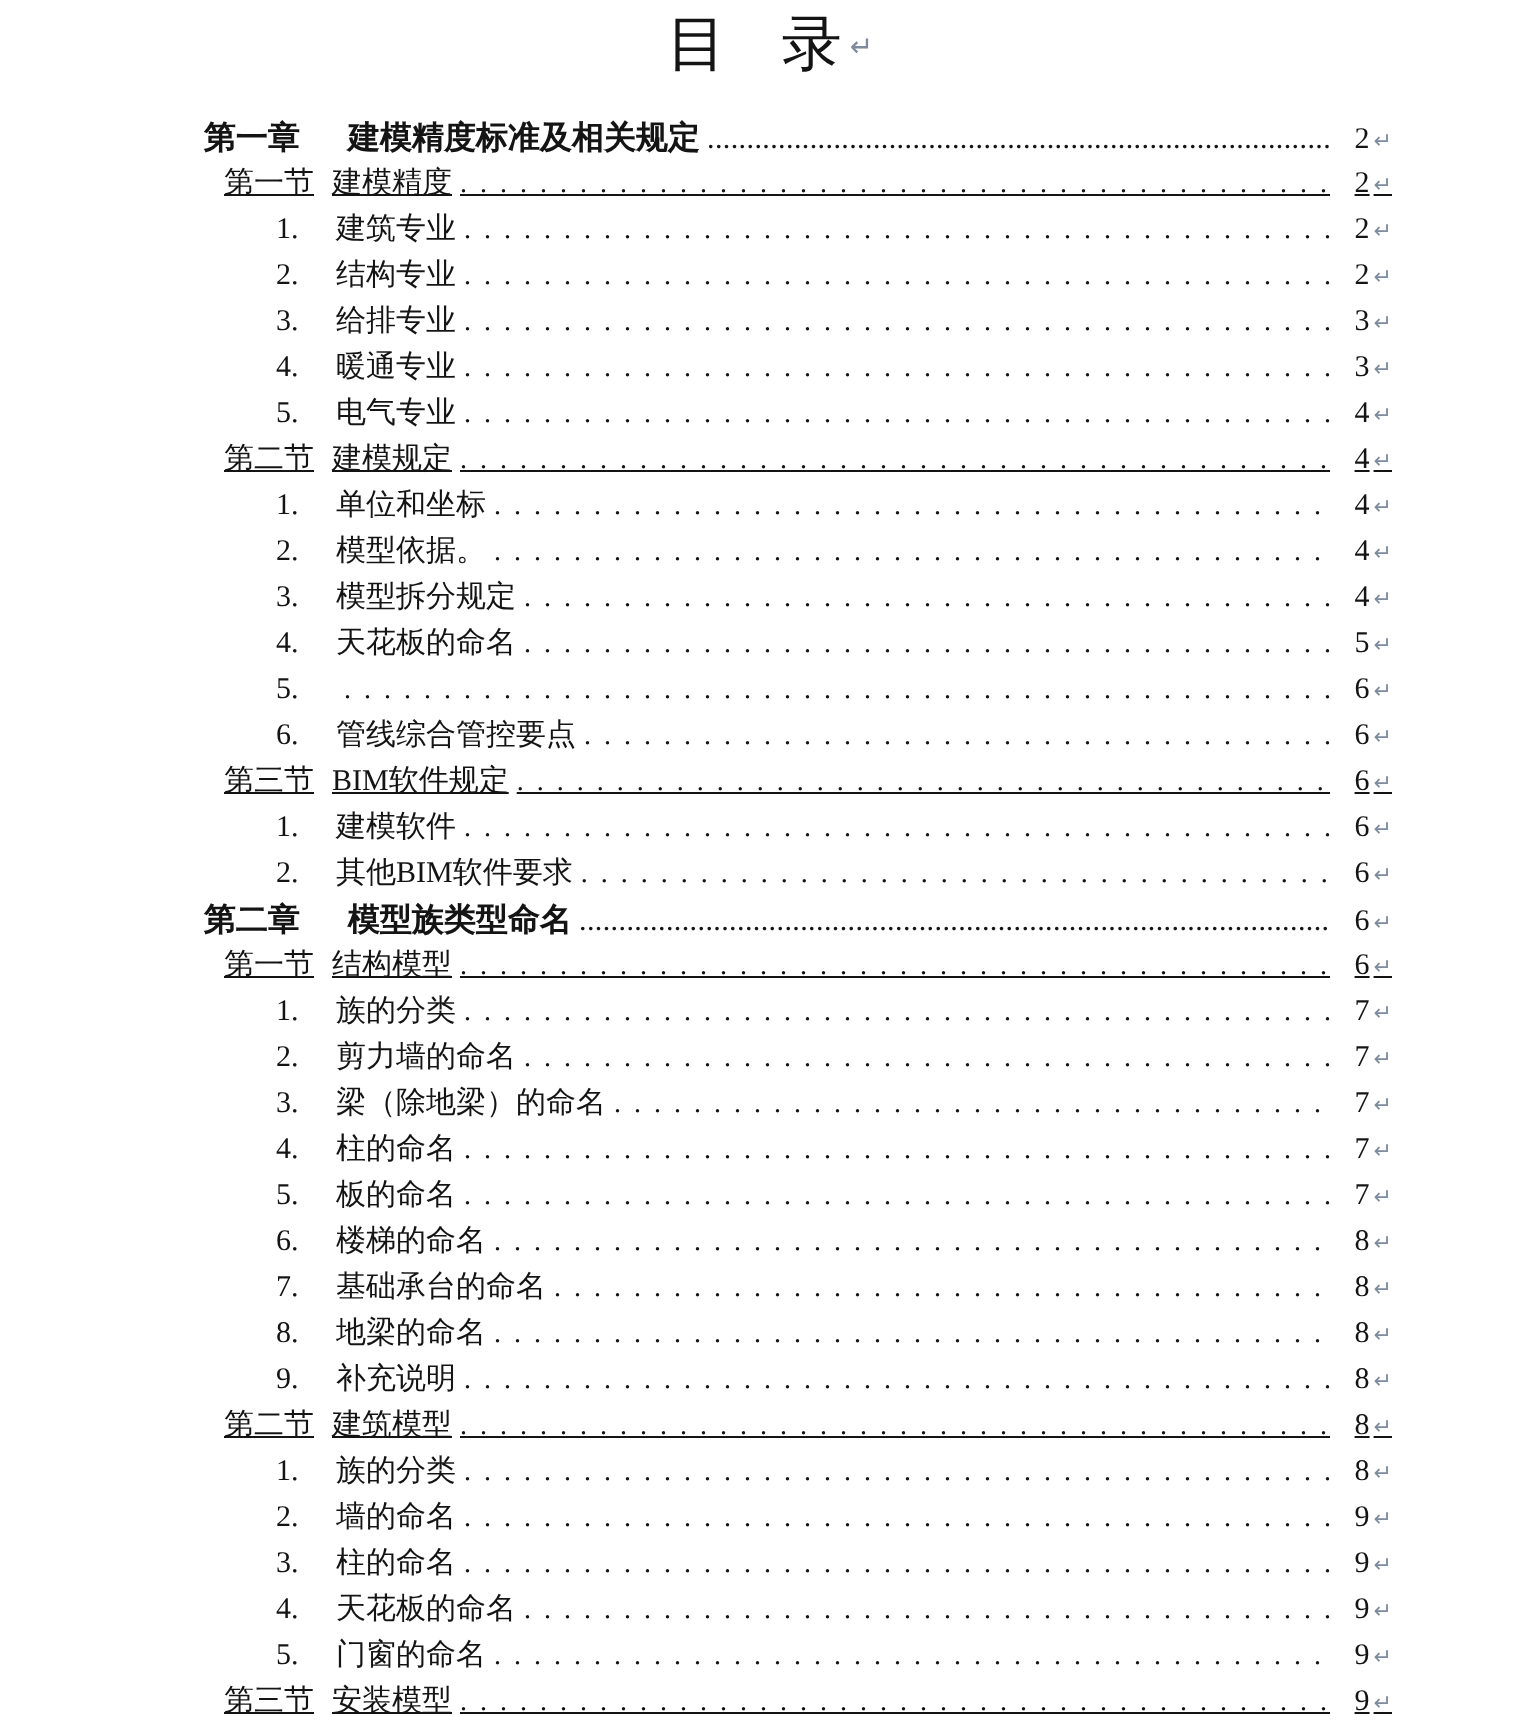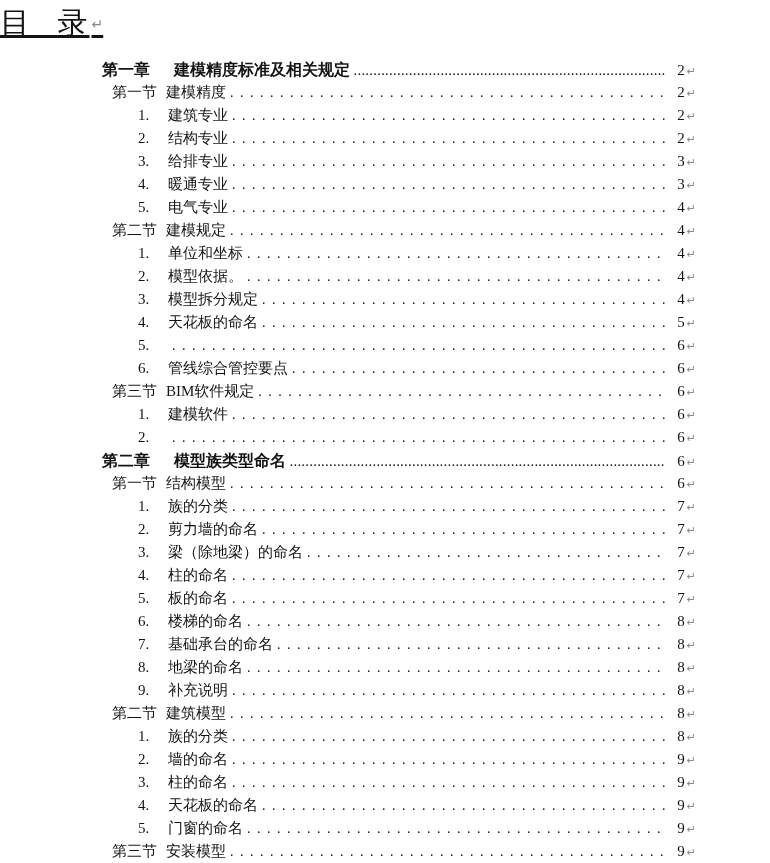--- a/index.html
+++ b/index.html
@@ -7,46 +7,46 @@
     padding: 0;
     width: 770px;
     height: 863px;
     background: #ffffff;
     overflow: hidden;
     font-family: "Liberation Serif", "DejaVu Serif", serif;
     color: #141414;
   }
   .page-title {
     margin: 4px 0 0 0;
+    text-align: center;
     font-size: 30px;
     font-weight: 400;
     line-height: 38px;
     letter-spacing: 2px;
     word-spacing: 16px;
     white-space: nowrap;
-    text-decoration: underline;
   }
   .toc {
     margin-top: 15px;
   }
   .row {
     display: flex;
     align-items: baseline;
     height: 23px;
     line-height: 23px;
     padding-right: 74px;
     font-size: 15px;
     white-space: nowrap;
   }
   .row.chapter {
     padding-left: 78px;
     font-weight: bold;
     font-size: 16px;
   }
-  .row.section { padding-left: 112px; }
+  .row.section { padding-left: 112px; text-decoration: underline; }
   .row.item    { padding-left: 138px; }
 
   .chapter .label { margin-right: 24px; margin-left: 24px; }
   .section .label { margin-right: 9px; }
   .item .label {
     display: inline-block;
     min-width: 17px;
     margin-right: 13px;
   }
   .leader {
@@ -215,20 +215,21 @@
   <div class="row item">
     <span class="label">1.</span>
     <span class="text">建模软件</span>
     <span class="leader"></span>
     <span class="pagenum">6</span>
     <span class="mark">↵</span>
   </div>
 
   <div class="row item">
     <span class="label">2.</span>
+    <span class="text">其他BIM软件要求</span>
     <span class="leader"></span>
     <span class="pagenum">6</span>
     <span class="mark">↵</span>
   </div>
 
   <div class="row chapter">
     <span class="label">第二章</span>
     <span class="text">模型族类型命名</span>
     <span class="leader"></span>
     <span class="pagenum">6</span>

